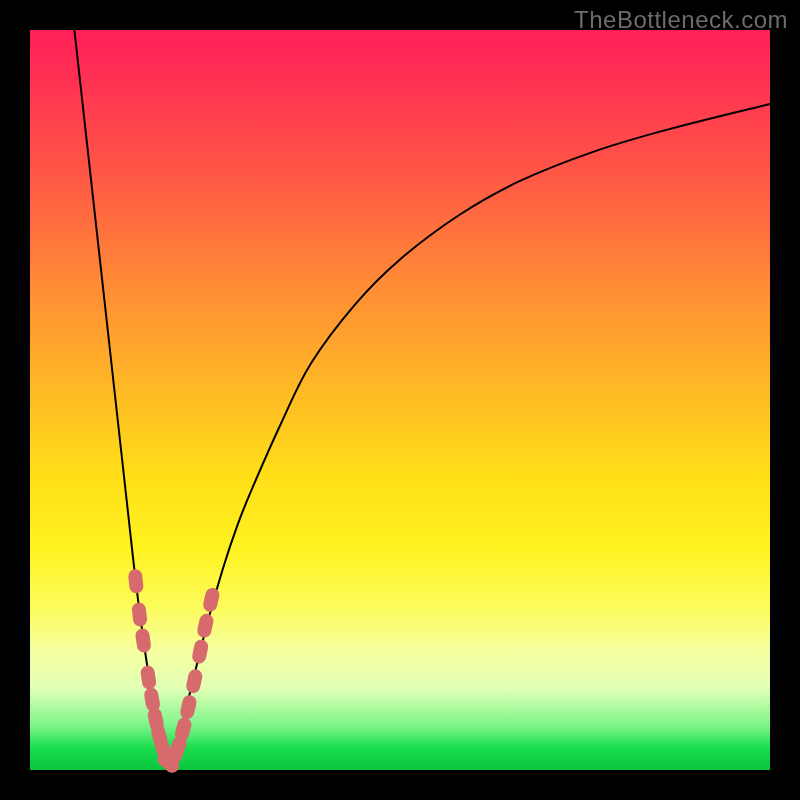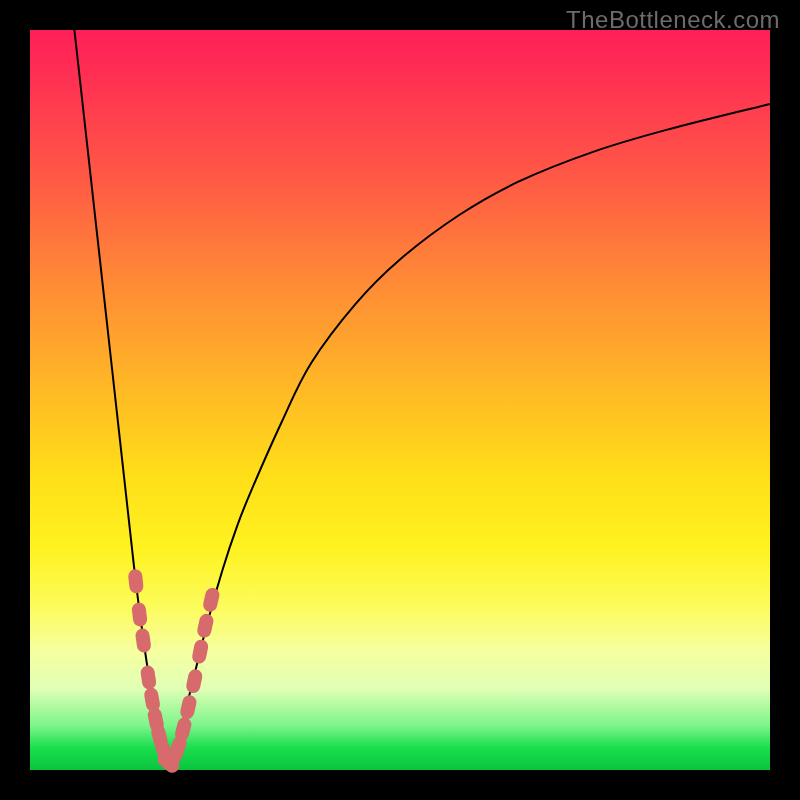--- a/index.html
+++ b/index.html
@@ -37,21 +37,21 @@
       #f6ffa0 84%,
       #e0ffb5 89%,
       #7df58a 94%,
       #1ade4e 97%,
       #0ac43e 100%
     );
   }
   .watermark {
     position: absolute;
     top: 6px;
-    right: 20px;
+    right: 12px;
     color: #6c6c6c;
     font-size: 24px;
     font-weight: 500;
     letter-spacing: 0.5px;
     user-select: none;
   }
   svg.overlay {
     position: absolute;
     left: 0;
     top: 0;

